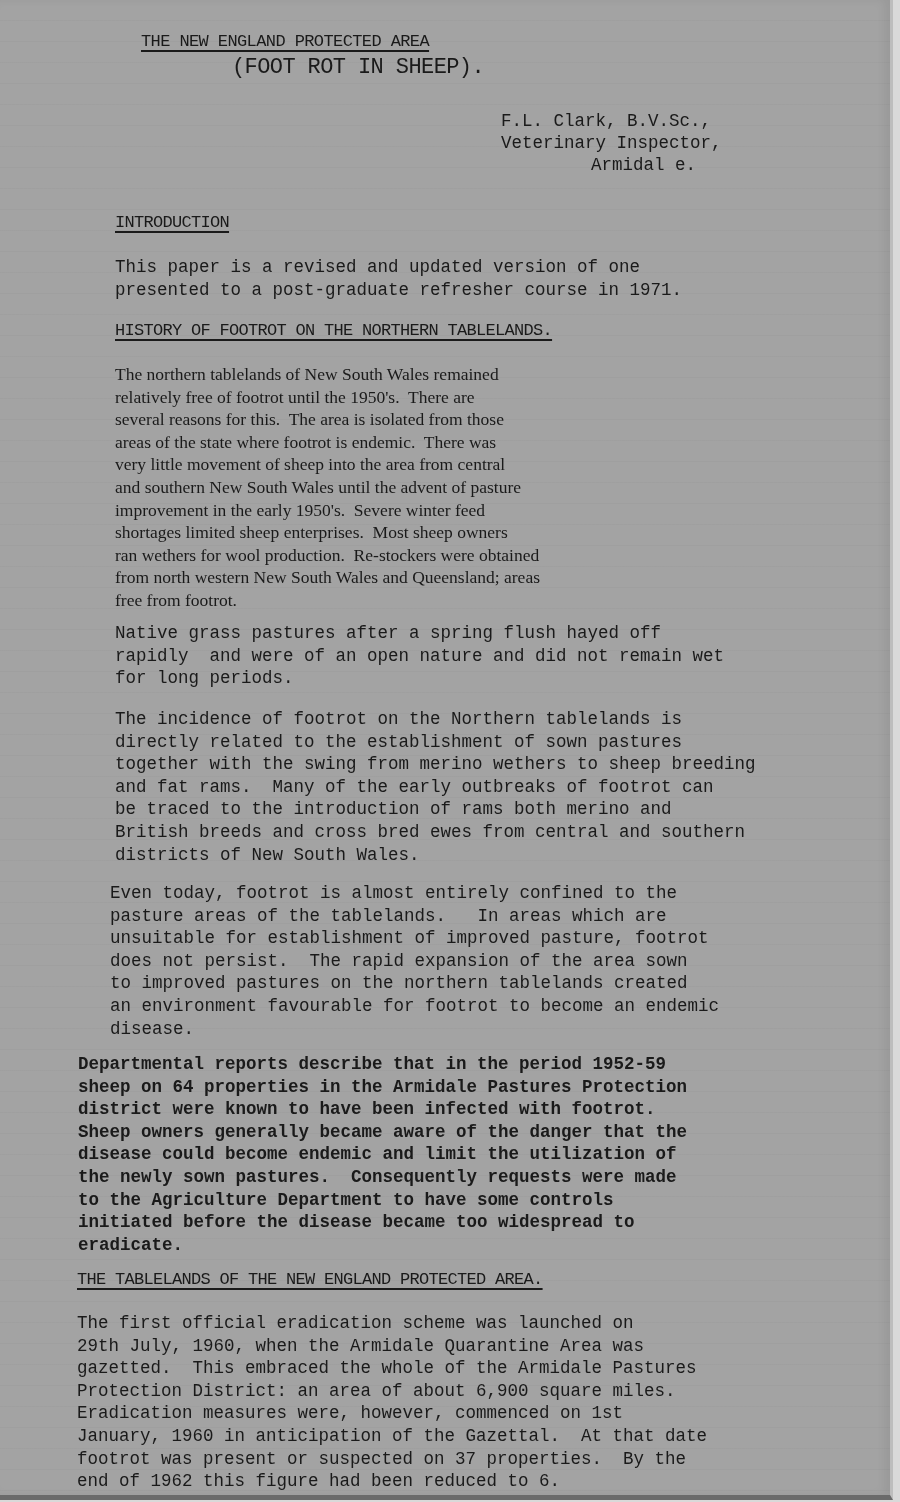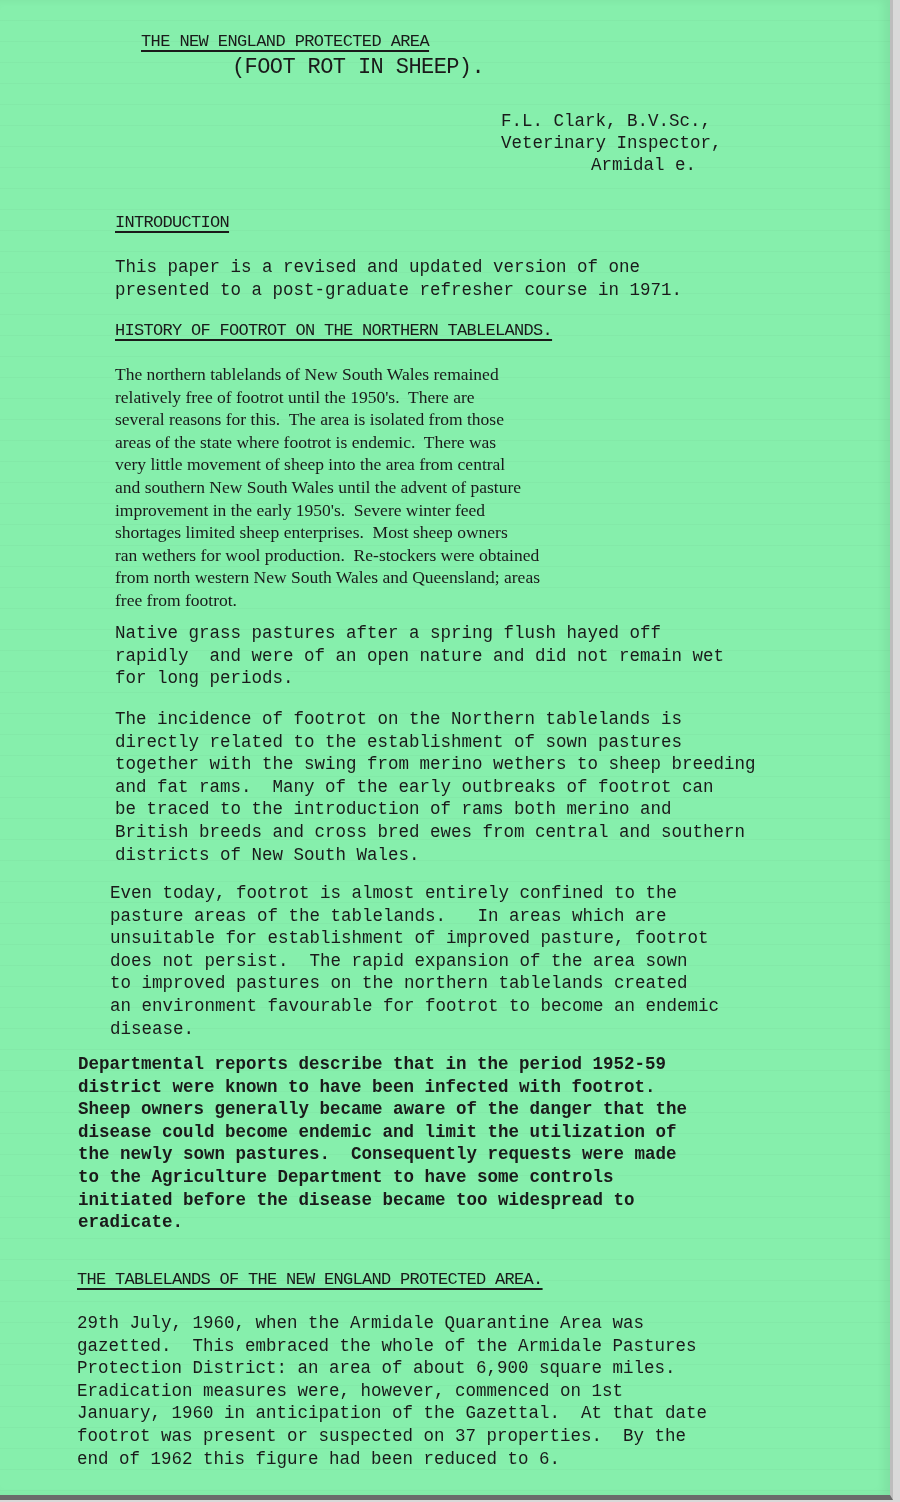--- a/index.html
+++ b/index.html
@@ -4,21 +4,21 @@
 <style>
   html, body { margin: 0; padding: 0; }
   body {
     width: 900px; height: 1502px; overflow: hidden;
     background: #d9d9d9;
     position: relative;
   }
   .page {
     position: absolute; left: 0; top: 0;
     width: 890px; height: 1495px;
-    background: #86efac;
+    background: #a3a3a3;
     border-right: 3px solid #bdbdbd;
     border-bottom: 5px solid #6a6a6a;
     box-shadow: inset -6px 0 8px rgba(0,0,0,0.06);
   }
   .bleed {
     position: absolute; left: 0; top: 0; width: 890px; height: 1495px;
     background:
       repeating-linear-gradient(180deg, rgba(0,0,0,0.0) 0 20px, rgba(0,0,0,0.025) 20px 21px);
     pointer-events: none;
   }
@@ -96,31 +96,33 @@
       <div>pasture areas of the tablelands.   In areas which are</div>
       <div>unsuitable for establishment of improved pasture, footrot</div>
       <div>does not persist.  The rapid expansion of the area sown</div>
       <div>to improved pastures on the northern tablelands created</div>
       <div>an environment favourable for footrot to become an endemic</div>
       <div>disease.</div>
     </div>
 
     <div class="para" style="left:78px; top:1053px;font-weight:bold;">
       <div>Departmental reports describe that in the period 1952-59</div>
+      <div>sheep on 64 properties in the Armidale Pastures Protection</div>
       <div>district were known to have been infected with footrot.</div>
       <div>Sheep owners generally became aware of the danger that the</div>
       <div>disease could become endemic and limit the utilization of</div>
       <div>the newly sown pastures.  Consequently requests were made</div>
       <div>to the Agriculture Department to have some controls</div>
       <div>initiated before the disease became too widespread to</div>
       <div>eradicate.</div>
     </div>
 
     <div class="t head" style="left:77px; top:1269px;">THE TABLELANDS OF THE NEW ENGLAND PROTECTED AREA.</div>
     <div class="para" style="left:77px; top:1312px;">
+      <div>The first official eradication scheme was launched on</div>
       <div>29th July, 1960, when the Armidale Quarantine Area was</div>
       <div>gazetted.  This embraced the whole of the Armidale Pastures</div>
       <div>Protection District: an area of about 6,900 square miles.</div>
       <div>Eradication measures were, however, commenced on 1st</div>
       <div>January, 1960 in anticipation of the Gazettal.  At that date</div>
       <div>footrot was present or suspected on 37 properties.  By the</div>
       <div>end of 1962 this figure had been reduced to 6.</div>
     </div>
 
   </div>

